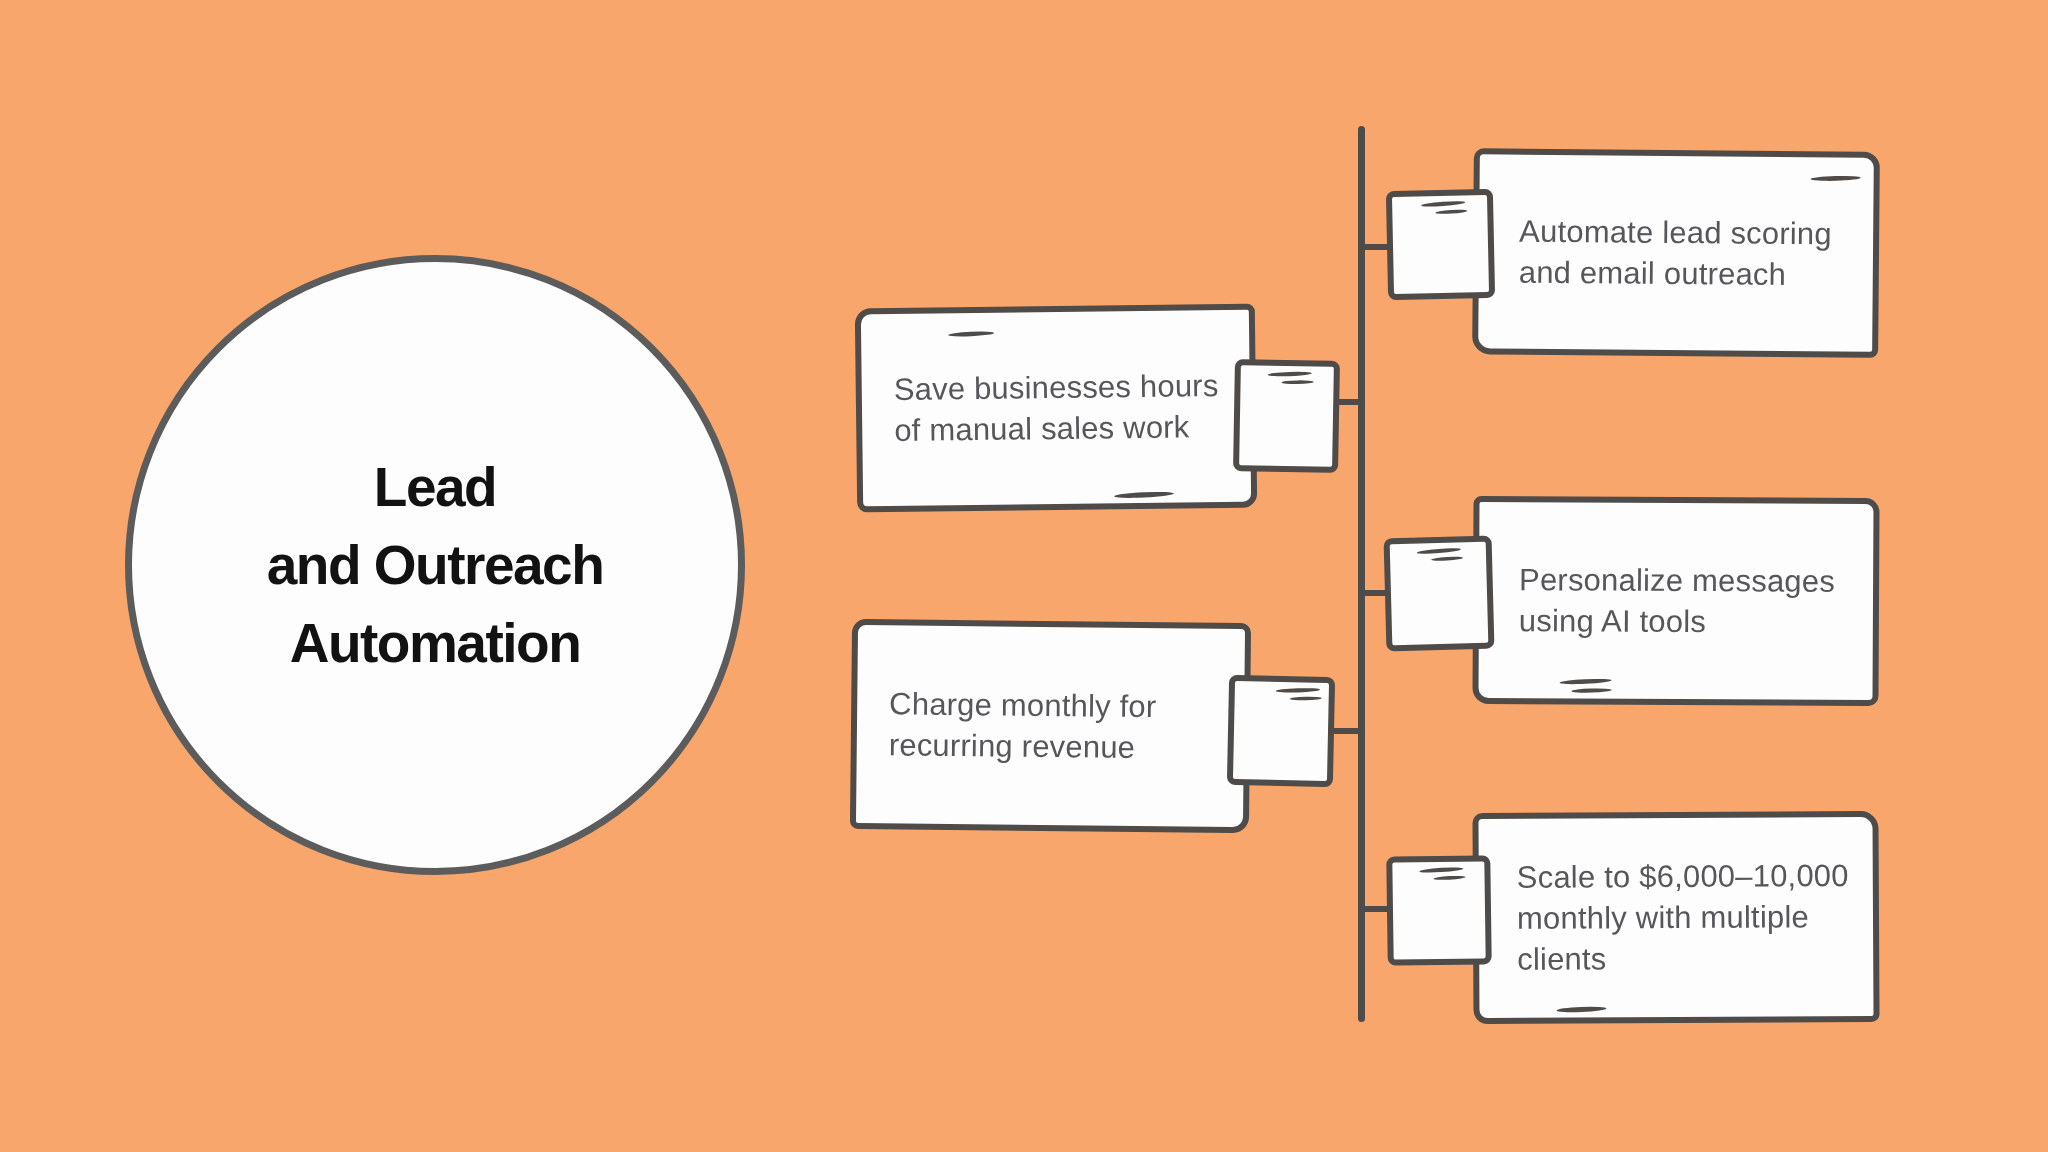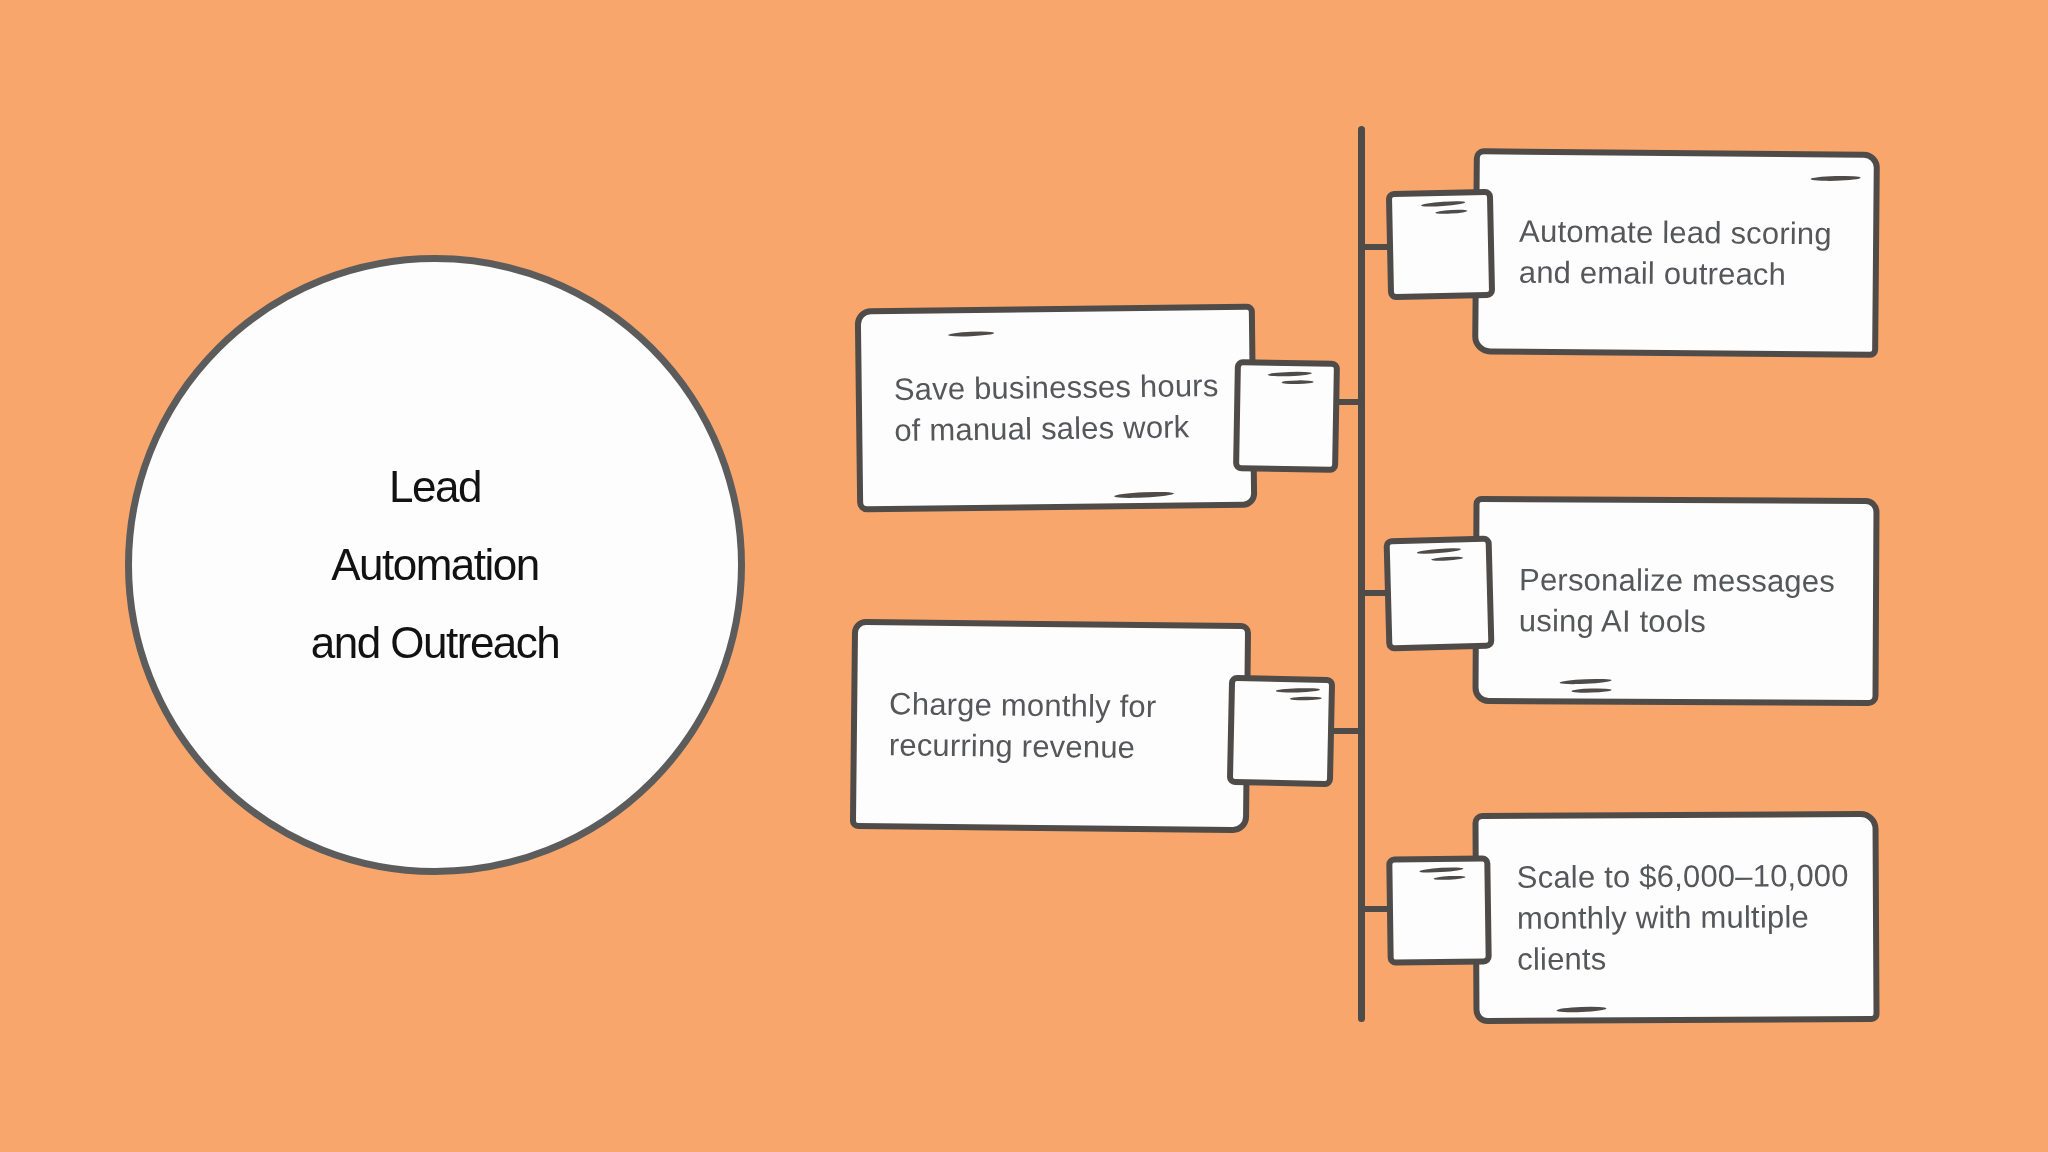--- a/index.html
+++ b/index.html
@@ -16,21 +16,21 @@
     font-family:"Liberation Sans","DejaVu Sans",sans-serif;
   }
   
   .center-node{
     position:absolute;left:125px;top:255px;width:620px;height:620px;
     background:var(--node-fill);border:7px solid #5C5C5C;border-radius:50%;
     display:flex;align-items:center;justify-content:center;text-align:center;
     box-sizing:border-box;
   }
   .center-title{
-    font-weight:400;font-size:44px;line-height:78px;letter-spacing:-1.5px;
+    font-weight:700;font-size:55px;line-height:78px;letter-spacing:-1.5px;
     color:var(--title-text);
   }
   
   .spine{
     position:absolute;left:1358px;top:126px;width:7px;height:896px;
     background:var(--stroke);border-radius:4px;z-index:1;
   }
   .tick{
     position:absolute;height:6px;background:var(--stroke);z-index:1;border-radius:3px;
   }
@@ -71,22 +71,22 @@
   .dash svg{display:block;}
 </style>
 </head>
 <body>
 
 <div class="canvas">
 
   <div class="center-node">
     <div class="center-title">
       <div>Lead</div>
+      <div>and Outreach</div>
       <div>Automation</div>
-      <div>and Outreach</div>
     </div>
   </div>
 
   <div class="spine"></div>
   <div class="tick t-automate"></div>
   <div class="tick t-save"></div>
   <div class="tick t-personalize"></div>
   <div class="tick t-charge"></div>
   <div class="tick t-scale"></div>
 

